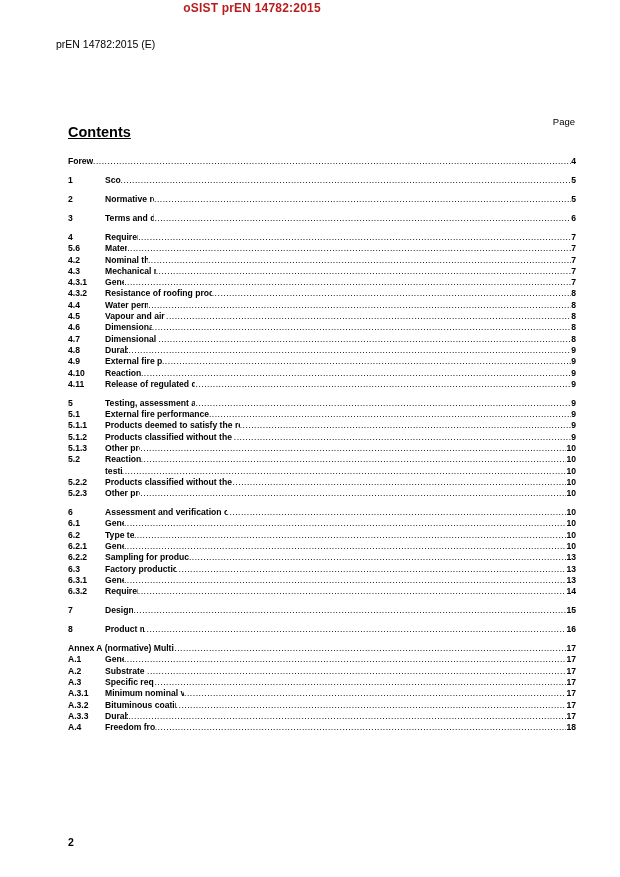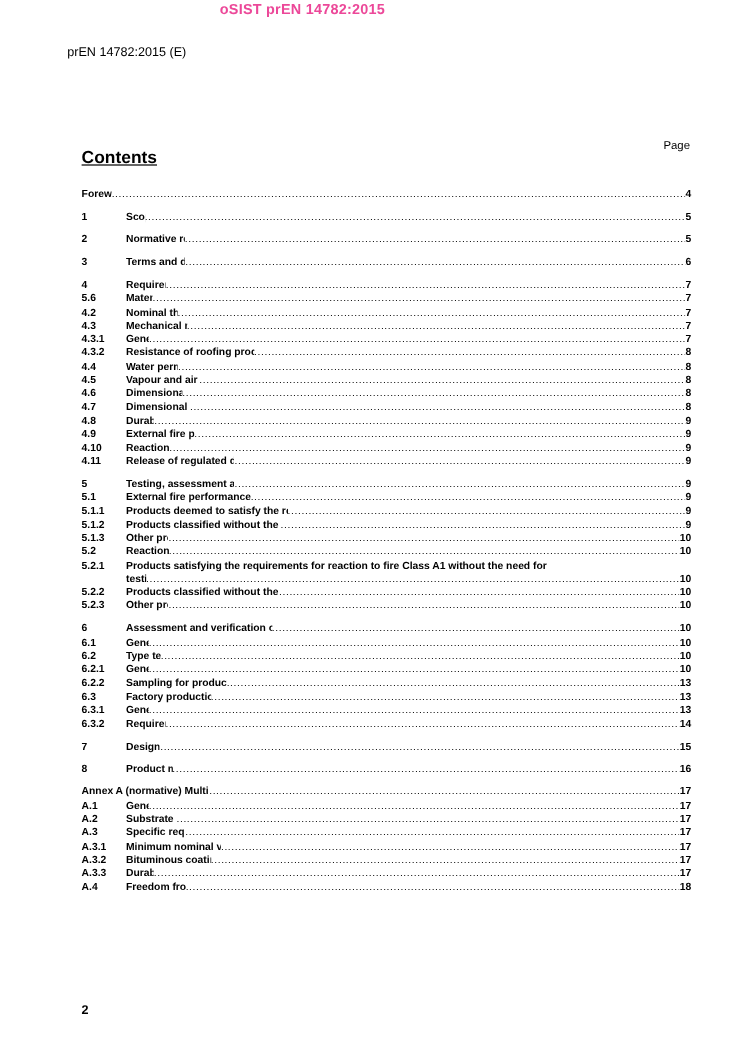--- a/index.html
+++ b/index.html
@@ -1,19 +1,19 @@
 <!DOCTYPE html>
 <html><head>
 <meta charset="utf-8">
 <style>
   html, body { margin:0; padding:0; background:#ffffff; }
   body { width:620px; height:877px; position:relative; overflow:hidden;
          font-family:"Liberation Sans", sans-serif; color:#000; }
   .watermark { position:absolute; top:1px; left:0; width:504px; text-align:center;
-               font-size:12px; font-weight:bold; color:#ec4899; letter-spacing:0.2px; }
+               font-size:12px; font-weight:bold; color:#b91c1c; letter-spacing:0.2px; }
   .docid { position:absolute; top:38px; left:56px; font-size:10.5px; font-weight:normal; }
   .contents-title { position:absolute; top:124px; left:68px; font-size:14.5px; font-weight:bold;text-decoration:underline; }
   .page-label { position:absolute; top:116px; right:45px; font-size:9.5px; }
   .toc { position:absolute; left:68px; top:156px; width:508px; }
   .row { display:flex; align-items:baseline; font-size:8.6px; font-weight:bold;
          height:11.3px; line-height:11.3px; white-space:nowrap; }
   .row.gap { margin-top:7.7px; }
   .num { width:37px; flex:0 0 37px; }
   .title { flex:0 1 auto; overflow:hidden; }
   .title .norm { font-weight:bold; }
@@ -171,24 +171,20 @@
       <span class="dots"></span>
       <span class="pg">10</span>
     </div>
     <div class="row">
       <span class="num">5.2</span>
       <span class="title">Reaction to fire</span>
       <span class="dots"></span>
       <span class="pg">10</span>
     </div>
     <div class="row wrap">
-      <div class="line1">
-        <span class="num">5.2.1</span>
-        <span class="title">Products satisfying the requirements for reaction to fire Class A1 without the need for</span>
-      </div>
       <div class="line2">
         <span class="title">testing</span>
         <span class="dots"></span>
         <span class="pg">10</span>
       </div>
     </div>
     <div class="row">
       <span class="num">5.2.2</span>
       <span class="title">Products classified without the need for further testing (CWFT option)</span>
       <span class="dots"></span>

